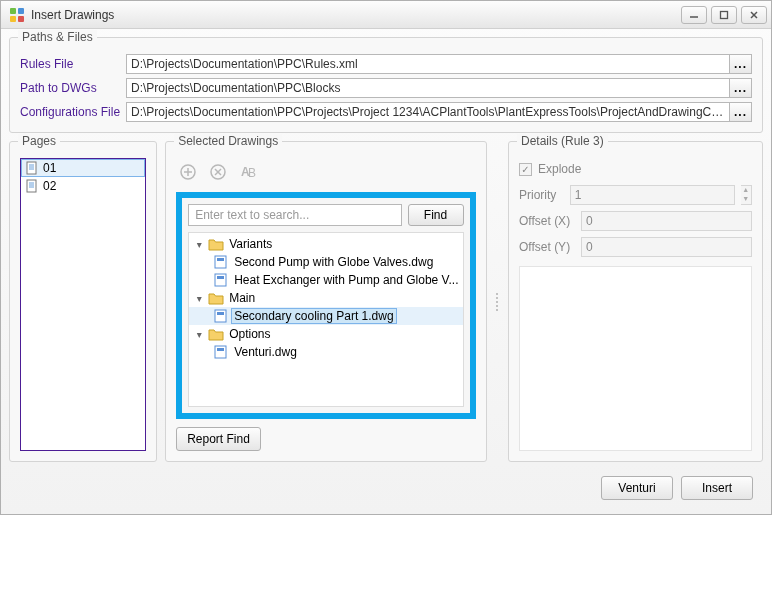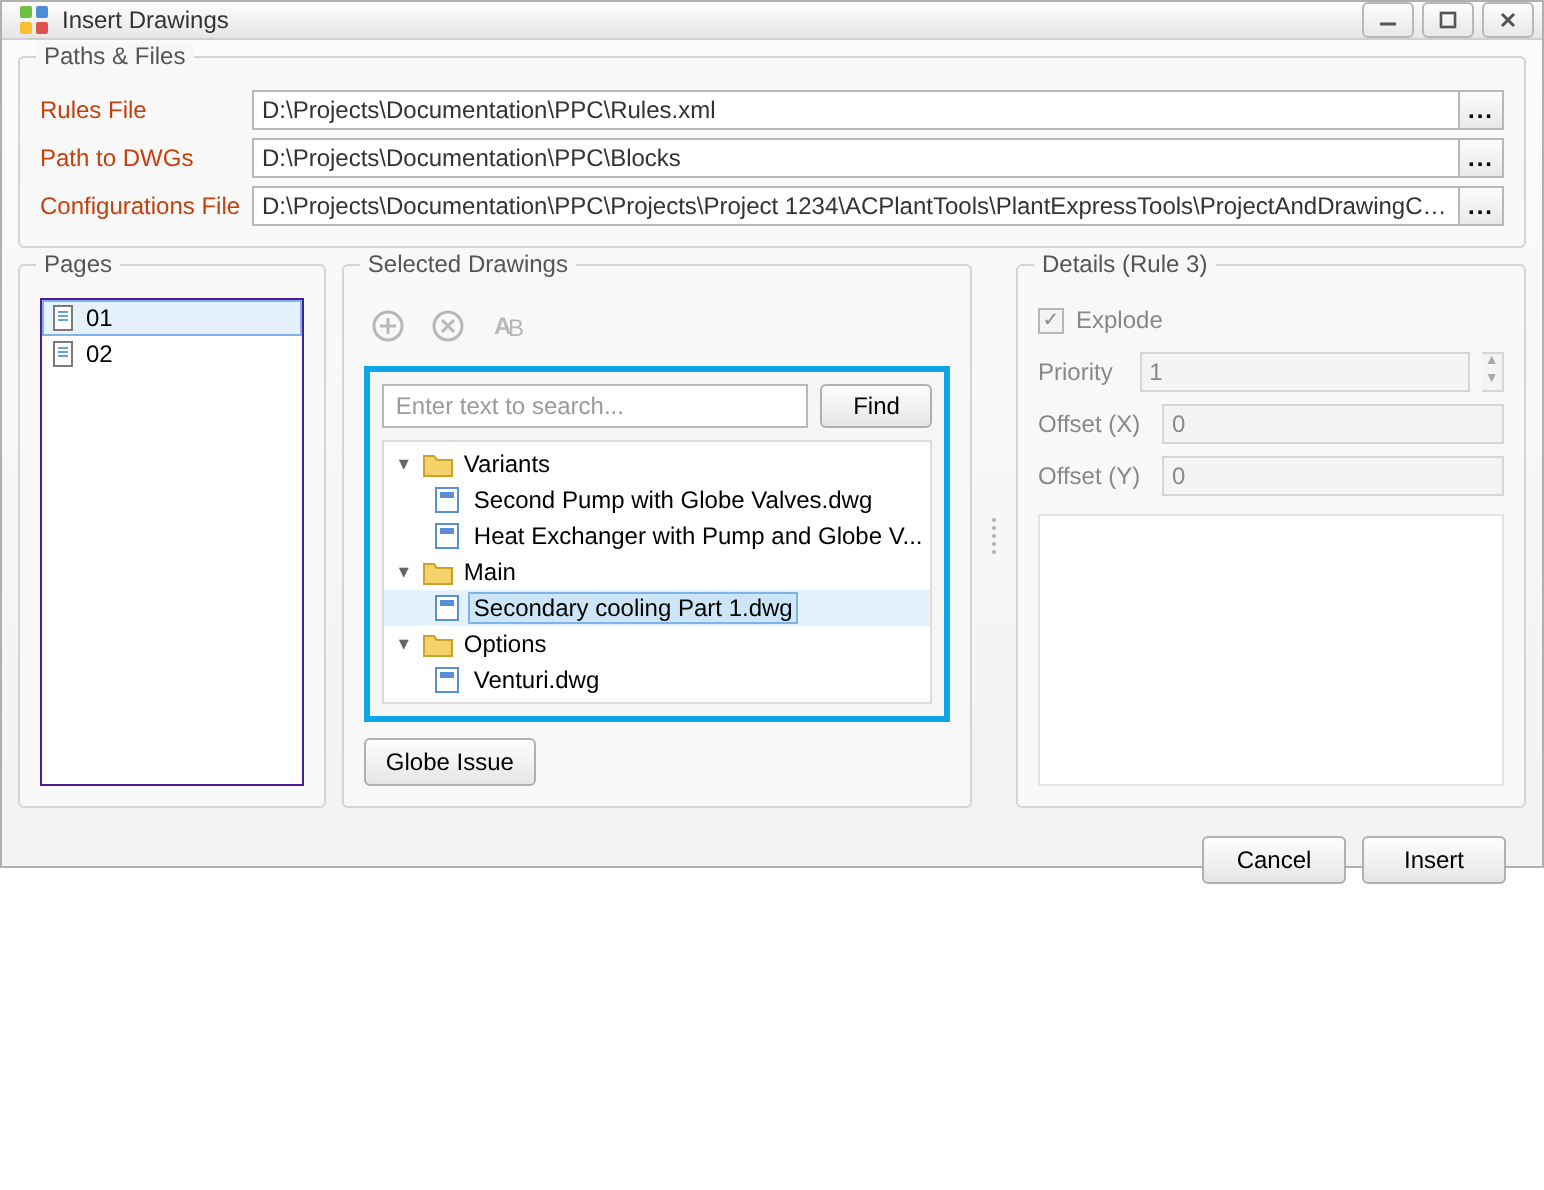--- a/index.html
+++ b/index.html
@@ -1,54 +1,54 @@
 <!DOCTYPE html>
 <html><head>
 <meta charset="utf-8">
 <style>
   * { box-sizing: border-box; font-family: "Segoe UI", Tahoma, sans-serif; font-size: 12px; }
   body { margin: 0; background: #fff; width: 772px; height: 595px; overflow: hidden; }
 
-  .window { width: 772px; height: 434px; background: linear-gradient(#fcfcfc,#f2f2f2); border: 1px solid #b0b0b0; display:flex; flex-direction:column; }
+  .window { width: 772px; height: 515px; background: linear-gradient(#fcfcfc,#f2f2f2); border: 1px solid #b0b0b0; display:flex; flex-direction:column; }
 
   .titlebar { height: 28px; background: linear-gradient(#fdfdfd,#e6e6e6); border-bottom:1px solid #d0d0d0; display:flex; align-items:center; padding:0 4px; }
   .titlebar .app-icon { width:16px; height:16px; margin:0 6px 0 4px; }
   .titlebar .title { color:#333; flex:1; }
   .titlebar .winbtns { display:flex; gap:4px; }
   .winbtn { width:26px; height:18px; border:1px solid #b8b8b8; border-radius:3px; background:linear-gradient(#fdfdfd,#e8e8e8); display:flex; align-items:center; justify-content:center; cursor:default; }
   .winbtn svg { width:10px; height:10px; }
 
   .body { flex:1; padding:8px; display:flex; flex-direction:column; gap:8px; }
 
   .groupbox { border:1px solid #d4d4d4; border-radius:3px; position:relative; padding:10px 10px 10px 10px; background:#f8f8f8; }
   .groupbox > .legend { position:absolute; top:-8px; left:8px; background:#f8f8f8; padding:0 4px; color:#555; }
 
   .paths-grid { display:grid; grid-template-columns: 100px 1fr; row-gap:4px; column-gap:6px; align-items:center; margin-top:6px; }
-  .paths-grid label { color:#c2410c; white-space:nowrap; }
+  .paths-grid label { color:#4c1d95; white-space:nowrap; }
   .path-field { display:flex; }
   .path-input { flex:1; height:20px; border:1px solid #b8b8b8; background:#fff; padding:0 4px; color:#333; text-overflow:ellipsis; white-space:nowrap; overflow:hidden; }
   .ellipsis-btn { width:22px; height:20px; border:1px solid #b8b8b8; border-left:none; background:linear-gradient(#fdfdfd,#e8e8e8); display:flex; align-items:center; justify-content:center; font-weight:bold; letter-spacing:1px; cursor:default; }
 
   .columns { flex:1; display:flex; gap:8px; min-height:0; }
   .col-pages { width:160px; }
   .col-sel { flex:1; }
   .col-details { width:255px;justify-content:center; }
   .groupbox.fill { display:flex; flex-direction:column; height:100%; }
   .groupbox.fill .inner { flex:1; display:flex; flex-direction:column; min-height:0; }
 
   .list { flex:1; border:1px solid #4c1d95; background:#fff; margin-top:6px; overflow:auto; }
   .list-item { display:flex; align-items:center; height:18px; padding:0 4px; gap:4px; }
   .list-item.selected { background:#e5f1fb; border:1px solid #7eb4ea; padding:0 3px; }
   .page-icon svg { width:14px; height:14px; display:block; }
 
   .toolbar { display:flex; gap:6px; margin-top:6px; padding:2px 0; }
   .tb-btn { width:24px; height:24px; border:1px solid transparent; border-radius:3px; display:flex; align-items:center; justify-content:center; opacity:0.5; }
   .tb-btn svg { width:18px; height:18px; }
 
-  .sel-body { flex:1; border:3px solid #0ea5e9; background:#f6f6f6; margin-top:6px; padding:6px; display:flex; flex-direction:column; min-height:0; }
+  .sel-body { flex:1; border:6px solid #0ea5e9; background:#f6f6f6; margin-top:6px; padding:6px; display:flex; flex-direction:column; min-height:0; }
   .search-row { display:flex; gap:6px; margin-bottom:6px; }
   .search-input { flex:1; height:22px; border:1px solid #b8b8b8; background:#fff; padding:0 6px; color:#333; }
   .search-input::placeholder { color:#9a9a9a; }
   .find-btn { width:56px; height:22px; border:1px solid #b0b0b0; border-radius:3px; background:linear-gradient(#fdfdfd,#e6e6e6); text-align:center; cursor:default; }
 
   .tree { flex:1; background:#fff; border:1px solid #dcdcdc; overflow:auto; padding:2px 0; }
   .tree-row { display:flex; align-items:center; height:18px; padding:0 2px; gap:3px; white-space:nowrap; }
   .tree-row .exp { width:12px; display:flex; justify-content:center; color:#666; font-size:10px; }
   .tree-row.depth0 { padding-left:4px; }
   .tree-row.depth1 { padding-left:24px; }
@@ -254,21 +254,21 @@
                 <span class="file-icon">
                     <svg viewBox="0 0 16 14">
                       <rect x="2" y="1" width="11" height="12" fill="#fff" stroke="#5a8fd6"></rect>
                       <rect x="4" y="3" width="7" height="3" fill="#5a8fd6"></rect>
                     </svg>
                   </span>
                 <span class="label">Venturi.dwg</span>
               </div>
             </div>
           </div>
-          <button class="report-btn">Globe Issue</button>
+          <button class="report-btn">Report Find</button>
         </div>
       </div>
 
       <div class="splitter-grip">
           <span></span>
           <span></span>
           <span></span>
           <span></span>
           <span></span>
         </div>
@@ -295,17 +295,17 @@
           <div class="detail-row">
             <label>Offset (Y)</label>
             <input class="detail-input" disabled="" value="0" style="">
           </div>
           <div class="whitearea"></div>
         </div>
       </div>
     </div>
 
     <div class="footer">
-      <button class="btn">Cancel</button>
+      <button class="btn">Venturi</button>
       <button class="btn">Insert</button>
     </div>
   </div>
 </div>
 
 </body></html>

